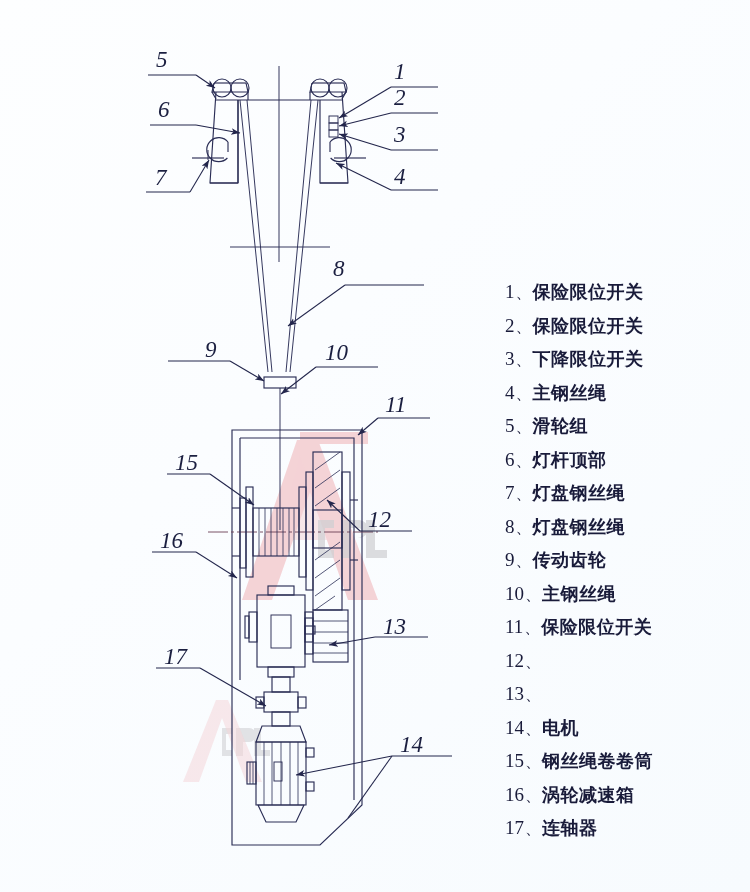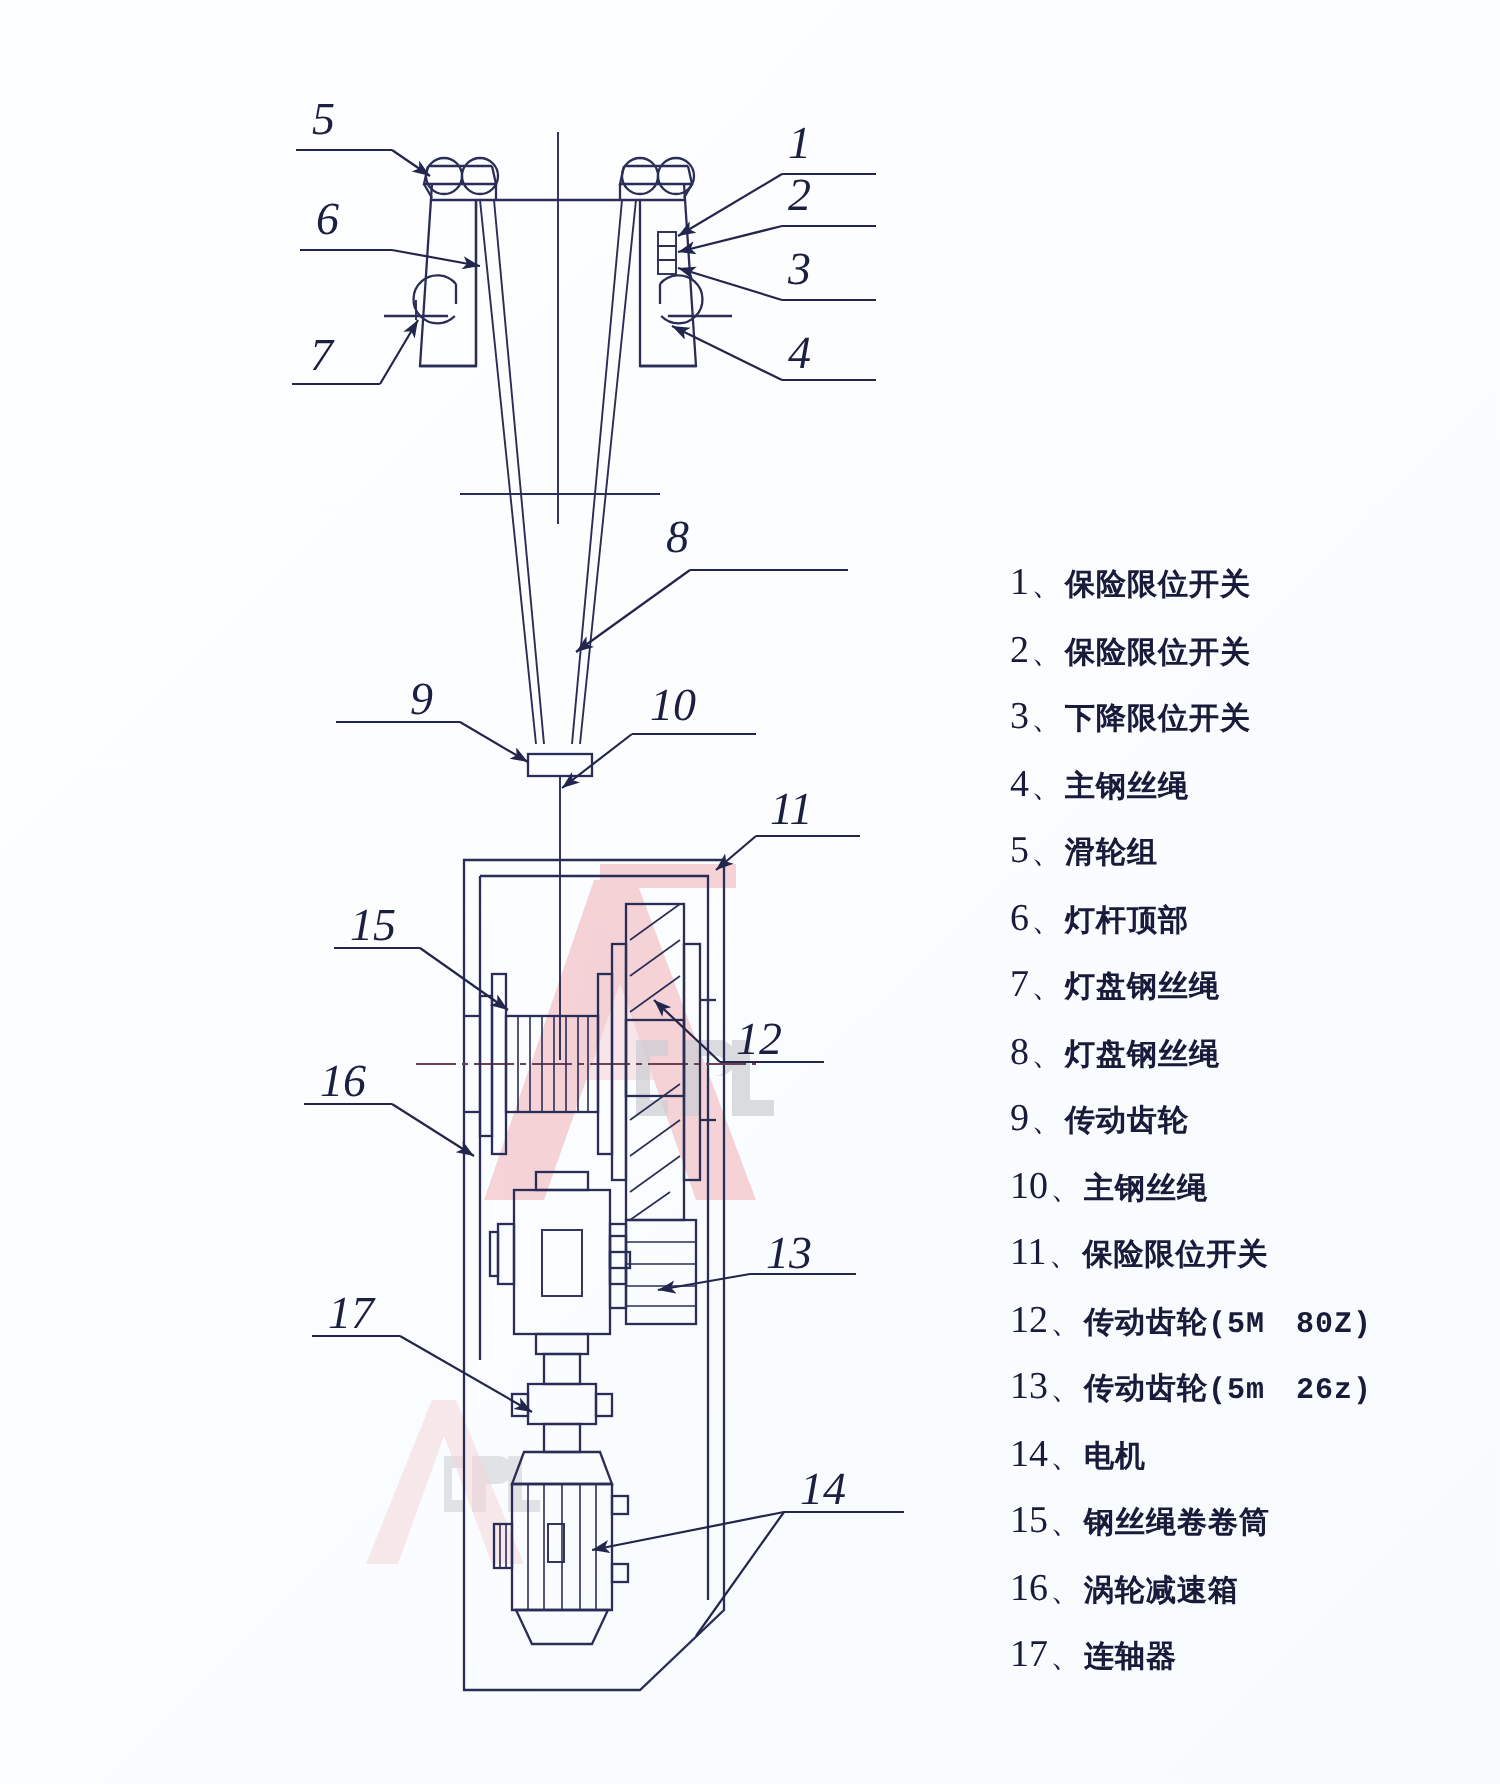--- a/index.html
+++ b/index.html
@@ -37,22 +37,22 @@
     font-size:19px;
     letter-spacing:0px;
     line-height:1;
   }
   .legend-sep{
     font-family:"DejaVu Sans","Liberation Sans",sans-serif;
     font-size:16px;
     padding:0 1px 0 1px;
   }
   .legend-text{
-    font-family:Liberation Mono, monospace;
-    font-size:15px;
+    font-family:Liberation Sans, sans-serif;
+    font-size:18px;
     font-weight:700;
     letter-spacing:0.5px;
     line-height:1;
   }
   
   .callout{
     position:absolute;
     font-family:"Liberation Serif","DejaVu Serif",serif;
     font-style:italic;
     font-size:23px;
@@ -415,26 +415,24 @@
         <span class="legend-text">主钢丝绳</span>
       </div>
       <div class="legend-row">
         <span class="legend-num">11</span>
         <span class="legend-sep">、</span>
         <span class="legend-text">保险限位开关</span>
       </div>
       <div class="legend-row">
         <span class="legend-num">12</span>
         <span class="legend-sep">、</span>
-        <span class="legend-text">传动齿轮(5M　80Z)</span>
       </div>
       <div class="legend-row">
         <span class="legend-num">13</span>
         <span class="legend-sep">、</span>
-        <span class="legend-text">传动齿轮(5m　26z)</span>
       </div>
       <div class="legend-row">
         <span class="legend-num">14</span>
         <span class="legend-sep">、</span>
         <span class="legend-text">电机</span>
       </div>
       <div class="legend-row">
         <span class="legend-num">15</span>
         <span class="legend-sep">、</span>
         <span class="legend-text">钢丝绳卷卷筒</span>

